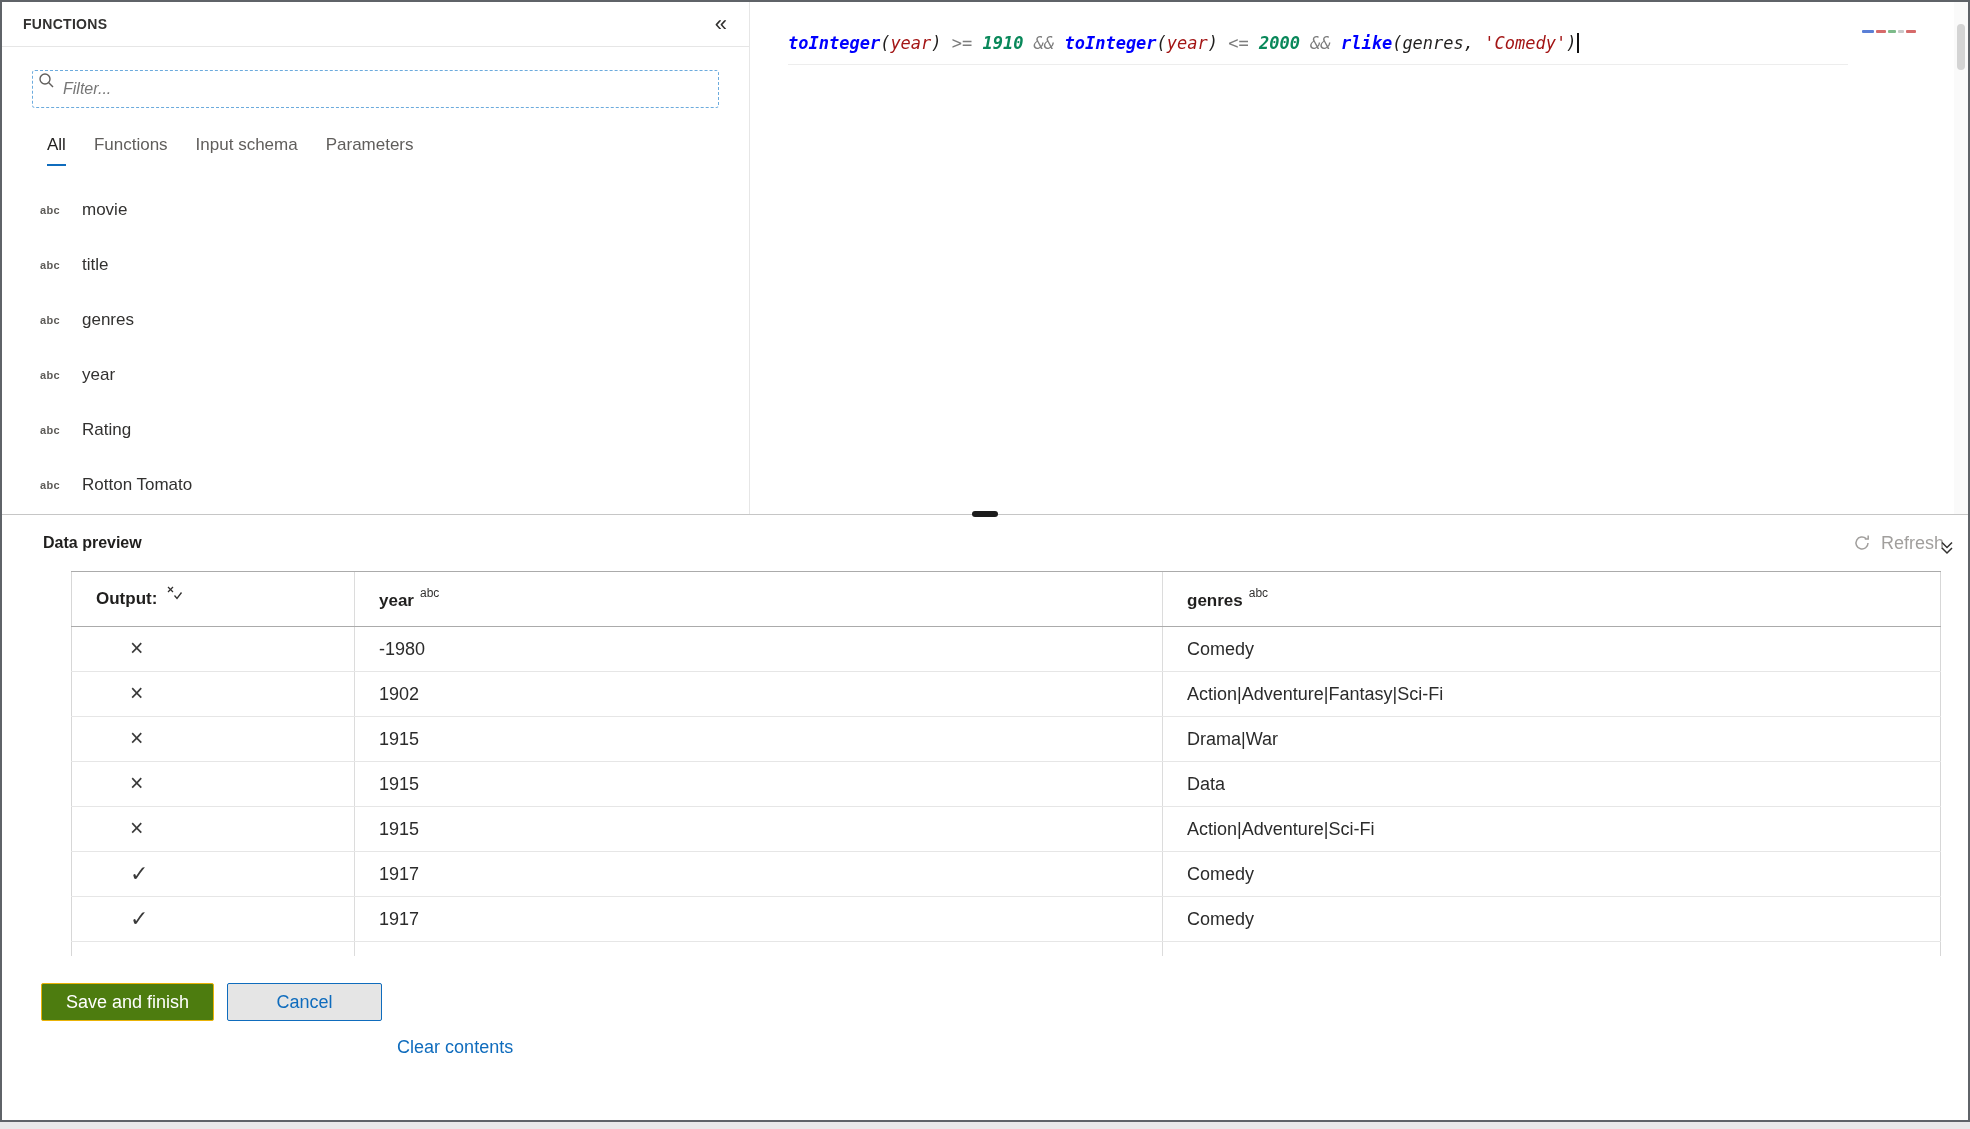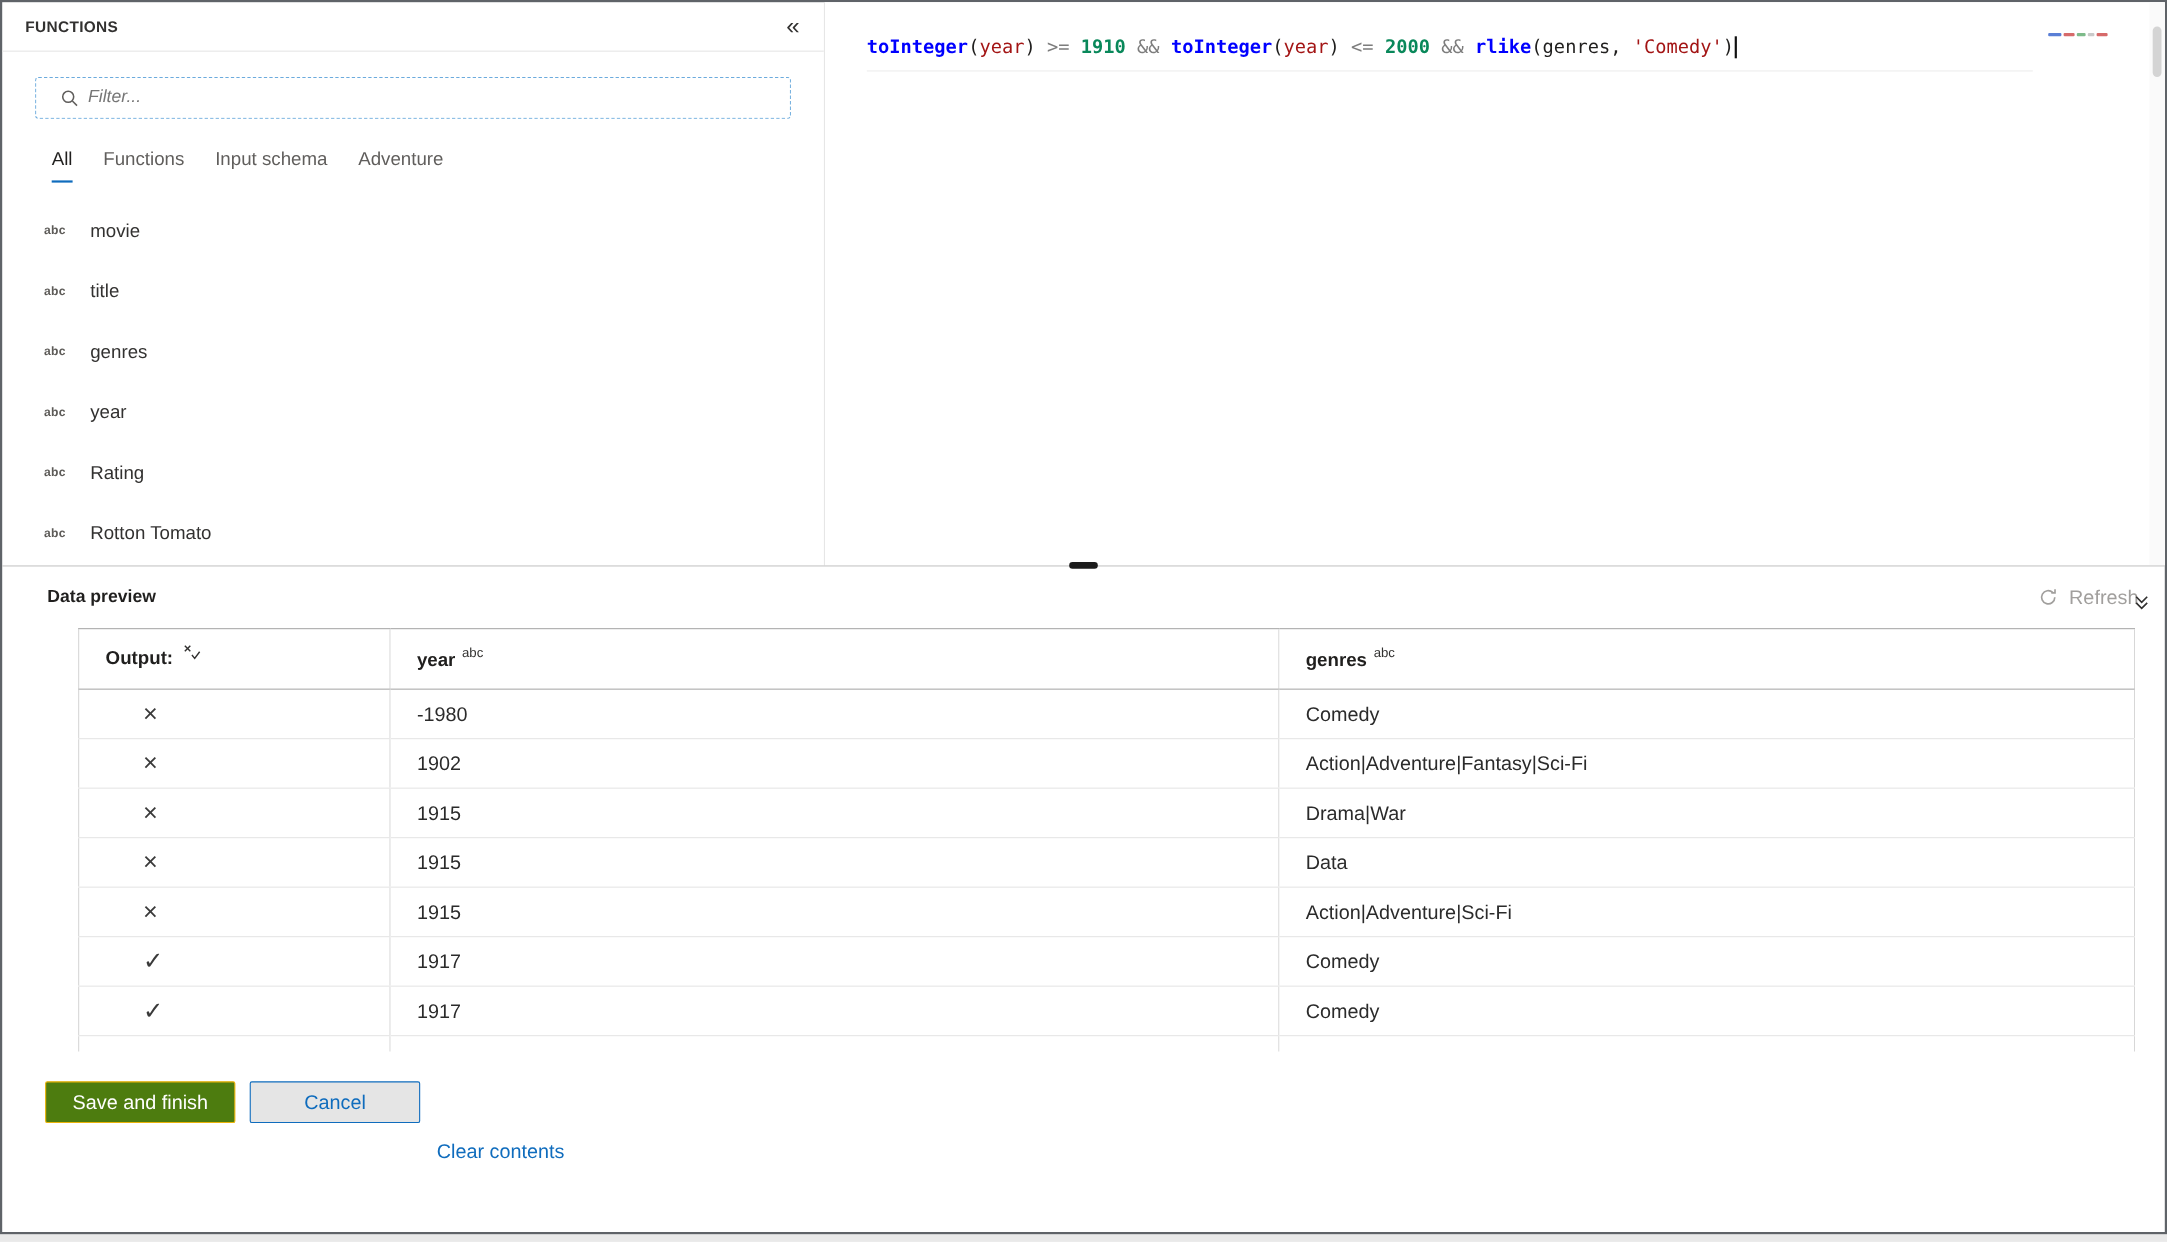--- a/index.html
+++ b/index.html
@@ -48,22 +48,22 @@
     border-bottom: 1px solid #e6e6e6;
   }
   .panel-title { font-size: 14px; font-weight: 700; letter-spacing: .3px; color: #323130; }
   .collapse-glyph { font-size: 22px; color: #323130; cursor: pointer; line-height: 1; }
 
   .filter-box {
     margin: 23px 30px 0 30px;
     height: 38px;
     border: 1px dashed #6cabdd;
     border-radius: 3px;
-    display: flex; align-items: center;
-    padding: 0 21px;
+    display: flex; 
+    padding: 0 4px;
     background: #fff;
   }
   .filter-box svg { flex: none; margin-right: 8px; }
   .filter-box input {
     border: none; outline: none; flex: 1;
     font-family: "Liberation Sans", sans-serif;
     font-size: 16px; color: #323130; background: transparent;
   }
   .filter-box input::placeholder { font-style: italic; color: #767676; }
 
@@ -82,21 +82,21 @@
     height: 55px; display: flex; align-items: center;
     padding-left: 38px; cursor: pointer;
   }
   .abc-badge {
     font-size: 11px; font-weight: 700; color: #5d5b58;
     width: 26px; flex: none; margin-right: 16px; letter-spacing: .3px;
   }
   .item-label { font-size: 17px; color: #323130; }
 
   
-  .editor { flex: 1; position: relative; background: #fff; overflow: hidden; cursor: text; }
+  .editor { flex: 1; position: relative; background: #fff; overflow: hidden; cursor: text; font-style: italic; }
   .code-line {
     margin: 30px 120px 0 38px;
     padding-bottom: 9px;
     border-bottom: 1px solid #ededed;
     font-family: "DejaVu Sans Mono", monospace;
     font-size: 17px; white-space: pre; line-height: 1.35;
   }
   .tk-fn  { color: #0000ff; font-weight: 700; }
   .tk-col { color: #a31515; }
   .tk-num { color: #09885a; font-weight: 600; }
@@ -183,21 +183,21 @@
         <svg width="18" height="18" viewBox="0 0 18 18" fill="none" stroke="#605e5c" stroke-width="1.4">
           <circle cx="8" cy="8" r="5"></circle>
             <line x1="11.8" y1="11.8" x2="16" y2="16"></line>
         </svg>
         <input value="" placeholder="Filter..." style="">
       </div>
       <div class="tabs" id="tabs">
           <div class="tab active">All</div>
           <div class="tab">Functions</div>
           <div class="tab">Input schema</div>
-          <div class="tab">Adventure</div>
+          <div class="tab">Parameters</div>
         </div>
       <div class="item-list" id="item-list">
           <div class="list-item">
             <span class="abc-badge">abc</span>
             <span class="item-label">movie</span>
           </div>
           <div class="list-item">
             <span class="abc-badge">abc</span>
             <span class="item-label">title</span>
           </div>

